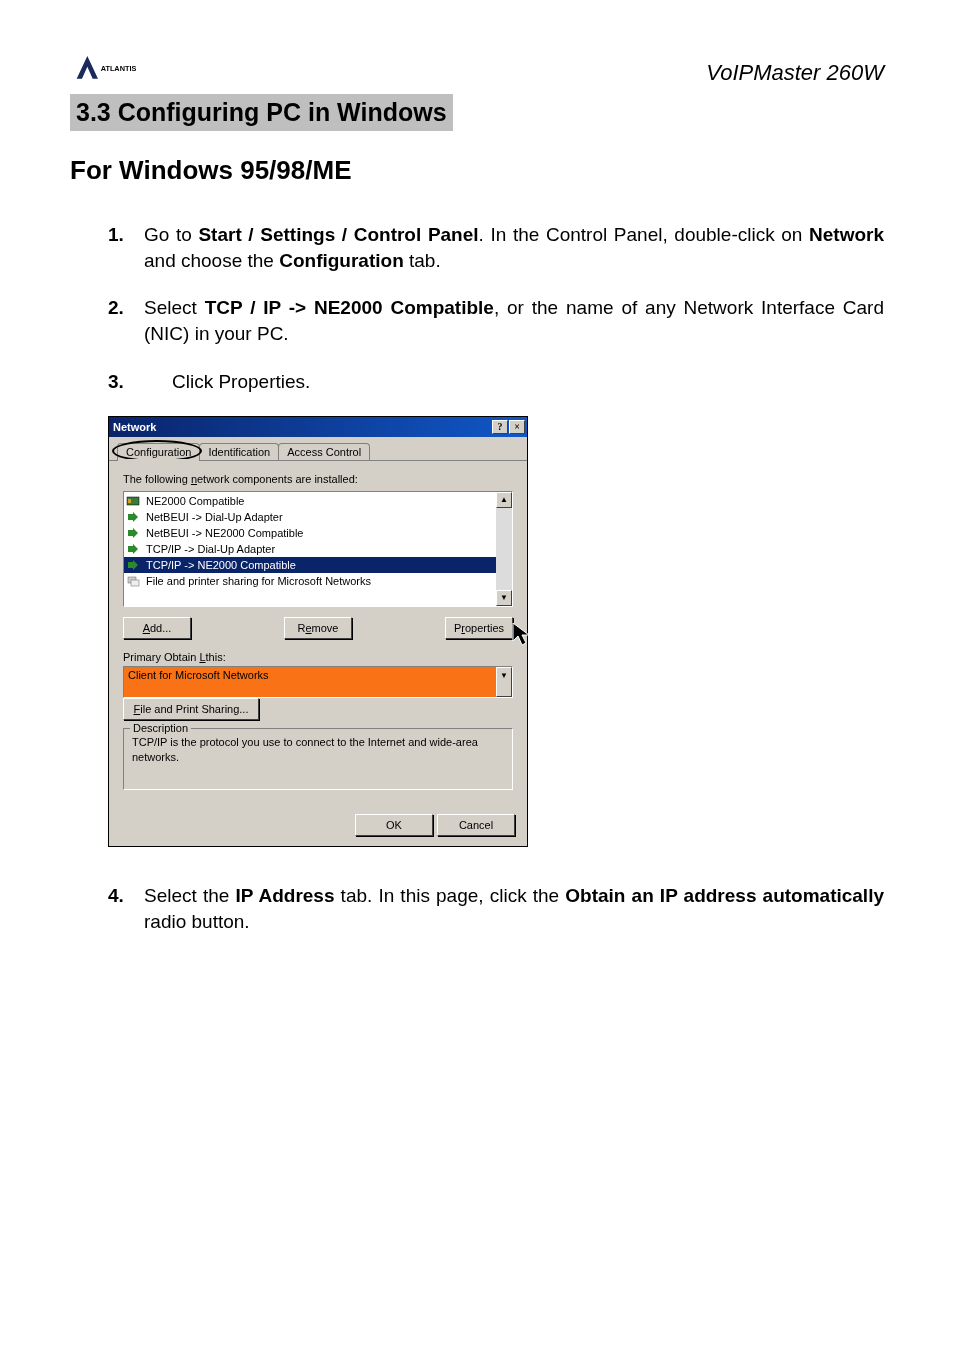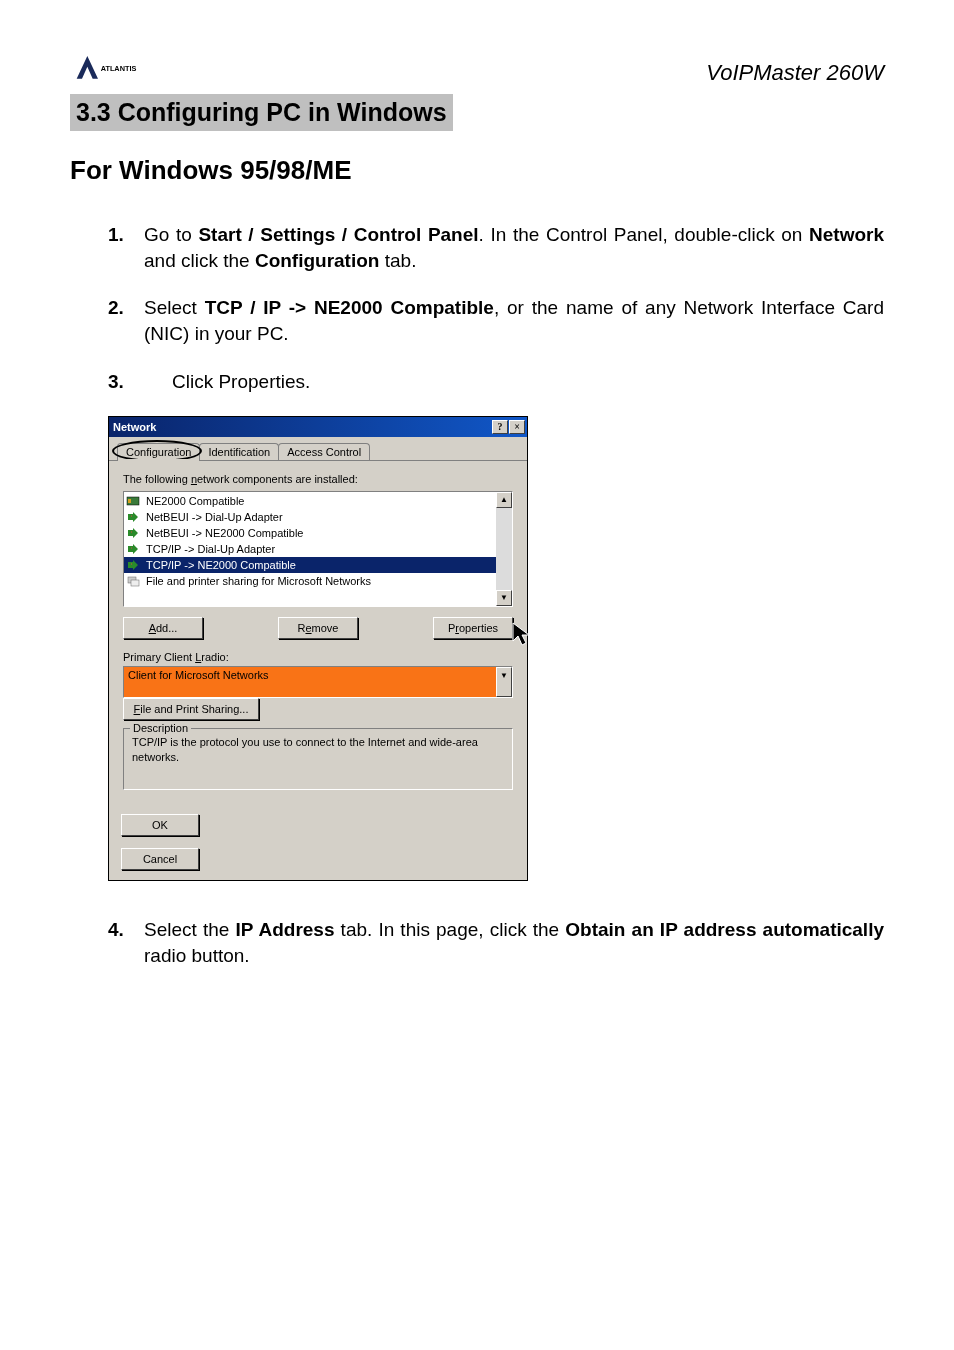--- a/index.html
+++ b/index.html
@@ -31,32 +31,32 @@
     .instr-text { margin-bottom: 6px; }
     .underline { text-decoration: underline; }
     .listbox { border-top: 1px solid #808080; border-left: 1px solid #808080; border-right: 1px solid #fff; border-bottom: 1px solid #fff; background: #fff; height: 116px; display: flex; }
     .listbox-inner { flex: 1; padding: 1px 0; overflow: hidden; }
     .list-item { display: flex; align-items: center; padding: 1px 2px; gap: 4px; font-size: 11px; white-space: nowrap; }
     .list-item.selected { background: #0a246a; color: #fff; }
     .adapter-icon { width: 16px; height: 14px; display: inline-flex; align-items: center; justify-content: center; flex-shrink: 0; }
     .scrollbar { width: 16px; background: #dcdcdc; display: flex; flex-direction: column; justify-content: space-between; }
     .scroll-btn { height: 16px; background: #d4d0c8; border-top: 1px solid #fff; border-left: 1px solid #fff; border-right: 1px solid #404040; border-bottom: 1px solid #404040; font-size: 8px; text-align: center; line-height: 14px; }
     .btn-row { display: flex; justify-content: space-between; margin-top: 10px; margin-bottom: 12px; }
-    .win-btn { width: 80px; height: 22px; background: #d4d0c8; border-top: 1px solid #fff; border-left: 1px solid #fff; border-right: 1px solid #404040; border-bottom: 1px solid #404040; font-size: 11px; text-align: center; line-height: 20px; box-shadow: 1px 1px 0 #000; }
+    .win-btn { width: 68px; height: 22px; background: #d4d0c8; border-top: 1px solid #fff; border-left: 1px solid #fff; border-right: 1px solid #404040; border-bottom: 1px solid #404040; font-size: 11px; text-align: center; line-height: 20px; box-shadow: 1px 1px 0 #000; }
     .props-btn-wrap { position: relative; }
     .cursor-arrow { position: absolute; right: -28px; top: 4px; pointer-events: none; }
     .label { margin-bottom: 3px; }
     .combo { display: flex; border-top: 1px solid #808080; border-left: 1px solid #808080; border-right: 1px solid #fff; border-bottom: 1px solid #fff; background: #f97316; height: 32px; margin-bottom: 0; }
     .combo-text { flex: 1; padding: 2px 4px; }
     .combo-btn { width: 16px; background: #d4d0c8; border-top: 1px solid #fff; border-left: 1px solid #fff; border-right: 1px solid #404040; border-bottom: 1px solid #404040; font-size: 8px; text-align: center; line-height: 16px; }
     .win-btn.long { width: 136px; margin-bottom: 8px; }
     .groupbox { border: 1px solid #808080; border-right-color: #fff; border-bottom-color: #fff; padding: 6px 16px 10px 8px; position: relative; margin-bottom: 6px; }
     .groupbox-title { position: absolute; top: -7px; left: 6px; background: #d4d0c8; padding: 0 3px; font-size: 11px; }
     .desc-text { font-size: 11px; line-height: 1.3; margin-top: 0; min-height: 44px; }
-    .dialog-footer { display: flex; justify-content: flex-end; gap: 12px; padding: 8px 12px 10px 12px; flex-direction: column; }
+    .dialog-footer { display: flex; justify-content: flex-end; gap: 4px; padding: 8px 12px 10px 12px; }
     .win-btn.footer { width: 78px; }
   </style>
 </head>
 <body>
 
 
 
 <div class="header">
   <div class="logo">
     <svg viewBox="0 0 120 48">
@@ -68,21 +68,21 @@
 </div>
 
 <h1 class="section-heading">3.3 Configuring PC in Windows</h1>
 <br>
 <h2 class="subsection-heading">For Windows 95/98/ME</h2>
 
 <ol class="steps">
   <li>
     <span class="num">1.</span>
     <span class="step-text">
-      <span>Go to </span><span class="bold">Start / Settings / Control Panel</span><span>. In the Control Panel, double-click on </span><span class="bold">Network</span><span> and click the </span><span class="bold">Configuration</span><span> tab.</span>
+      <span>Go to </span><span class="bold">Start / Settings / Control Panel</span><span>. In the Control Panel, double-click on </span><span class="bold">Network</span><span> and choose the </span><span class="bold">Configuration</span><span> tab.</span>
     </span>
   </li>
   <li>
     <span class="num">2.</span>
     <span class="step-text">
       <span>Select </span><span class="bold">TCP / IP -&gt; NE2000 Compatible</span><span>, or the name of any Network Interface Card (NIC) in your PC.</span>
     </span>
   </li>
   <li>
     <span class="num">3.</span>
@@ -178,21 +178,21 @@
         <div class="win-btn"><span class="underline">A</span><span>dd...</span></div>
         <div class="win-btn"><span>R</span><span class="underline">e</span><span>move</span></div>
         <div class="props-btn-wrap">
           <div class="win-btn"><span>P</span><span class="underline">r</span><span>operties</span></div>
           <svg class="cursor-arrow" width="30" height="30" viewBox="0 0 30 30">
             <path d="M2 2 L2 20 L7 15 L11 24 L15 22 L11 14 L18 14 Z" fill="#000" stroke="#fff" stroke-width="1"></path>
           </svg>
         </div>
       </div>
 
-      <div class="label"><span>Primary Client </span><span class="underline">L</span><span>radio:</span></div>
+      <div class="label"><span>Primary Obtain </span><span class="underline">L</span><span>this:</span></div>
       <div class="combo">
         <div class="combo-text">Client for Microsoft Networks</div>
         <div class="combo-btn">▼</div>
       </div>
 
       <div class="win-btn long"><span class="underline">F</span><span>ile and Print Sharing...</span></div>
 
       <div class="groupbox">
         <div class="groupbox-title">Description</div>
         <div class="desc-text">TCP/IP is the protocol you use to connect to the Internet and wide-area networks.</div>

